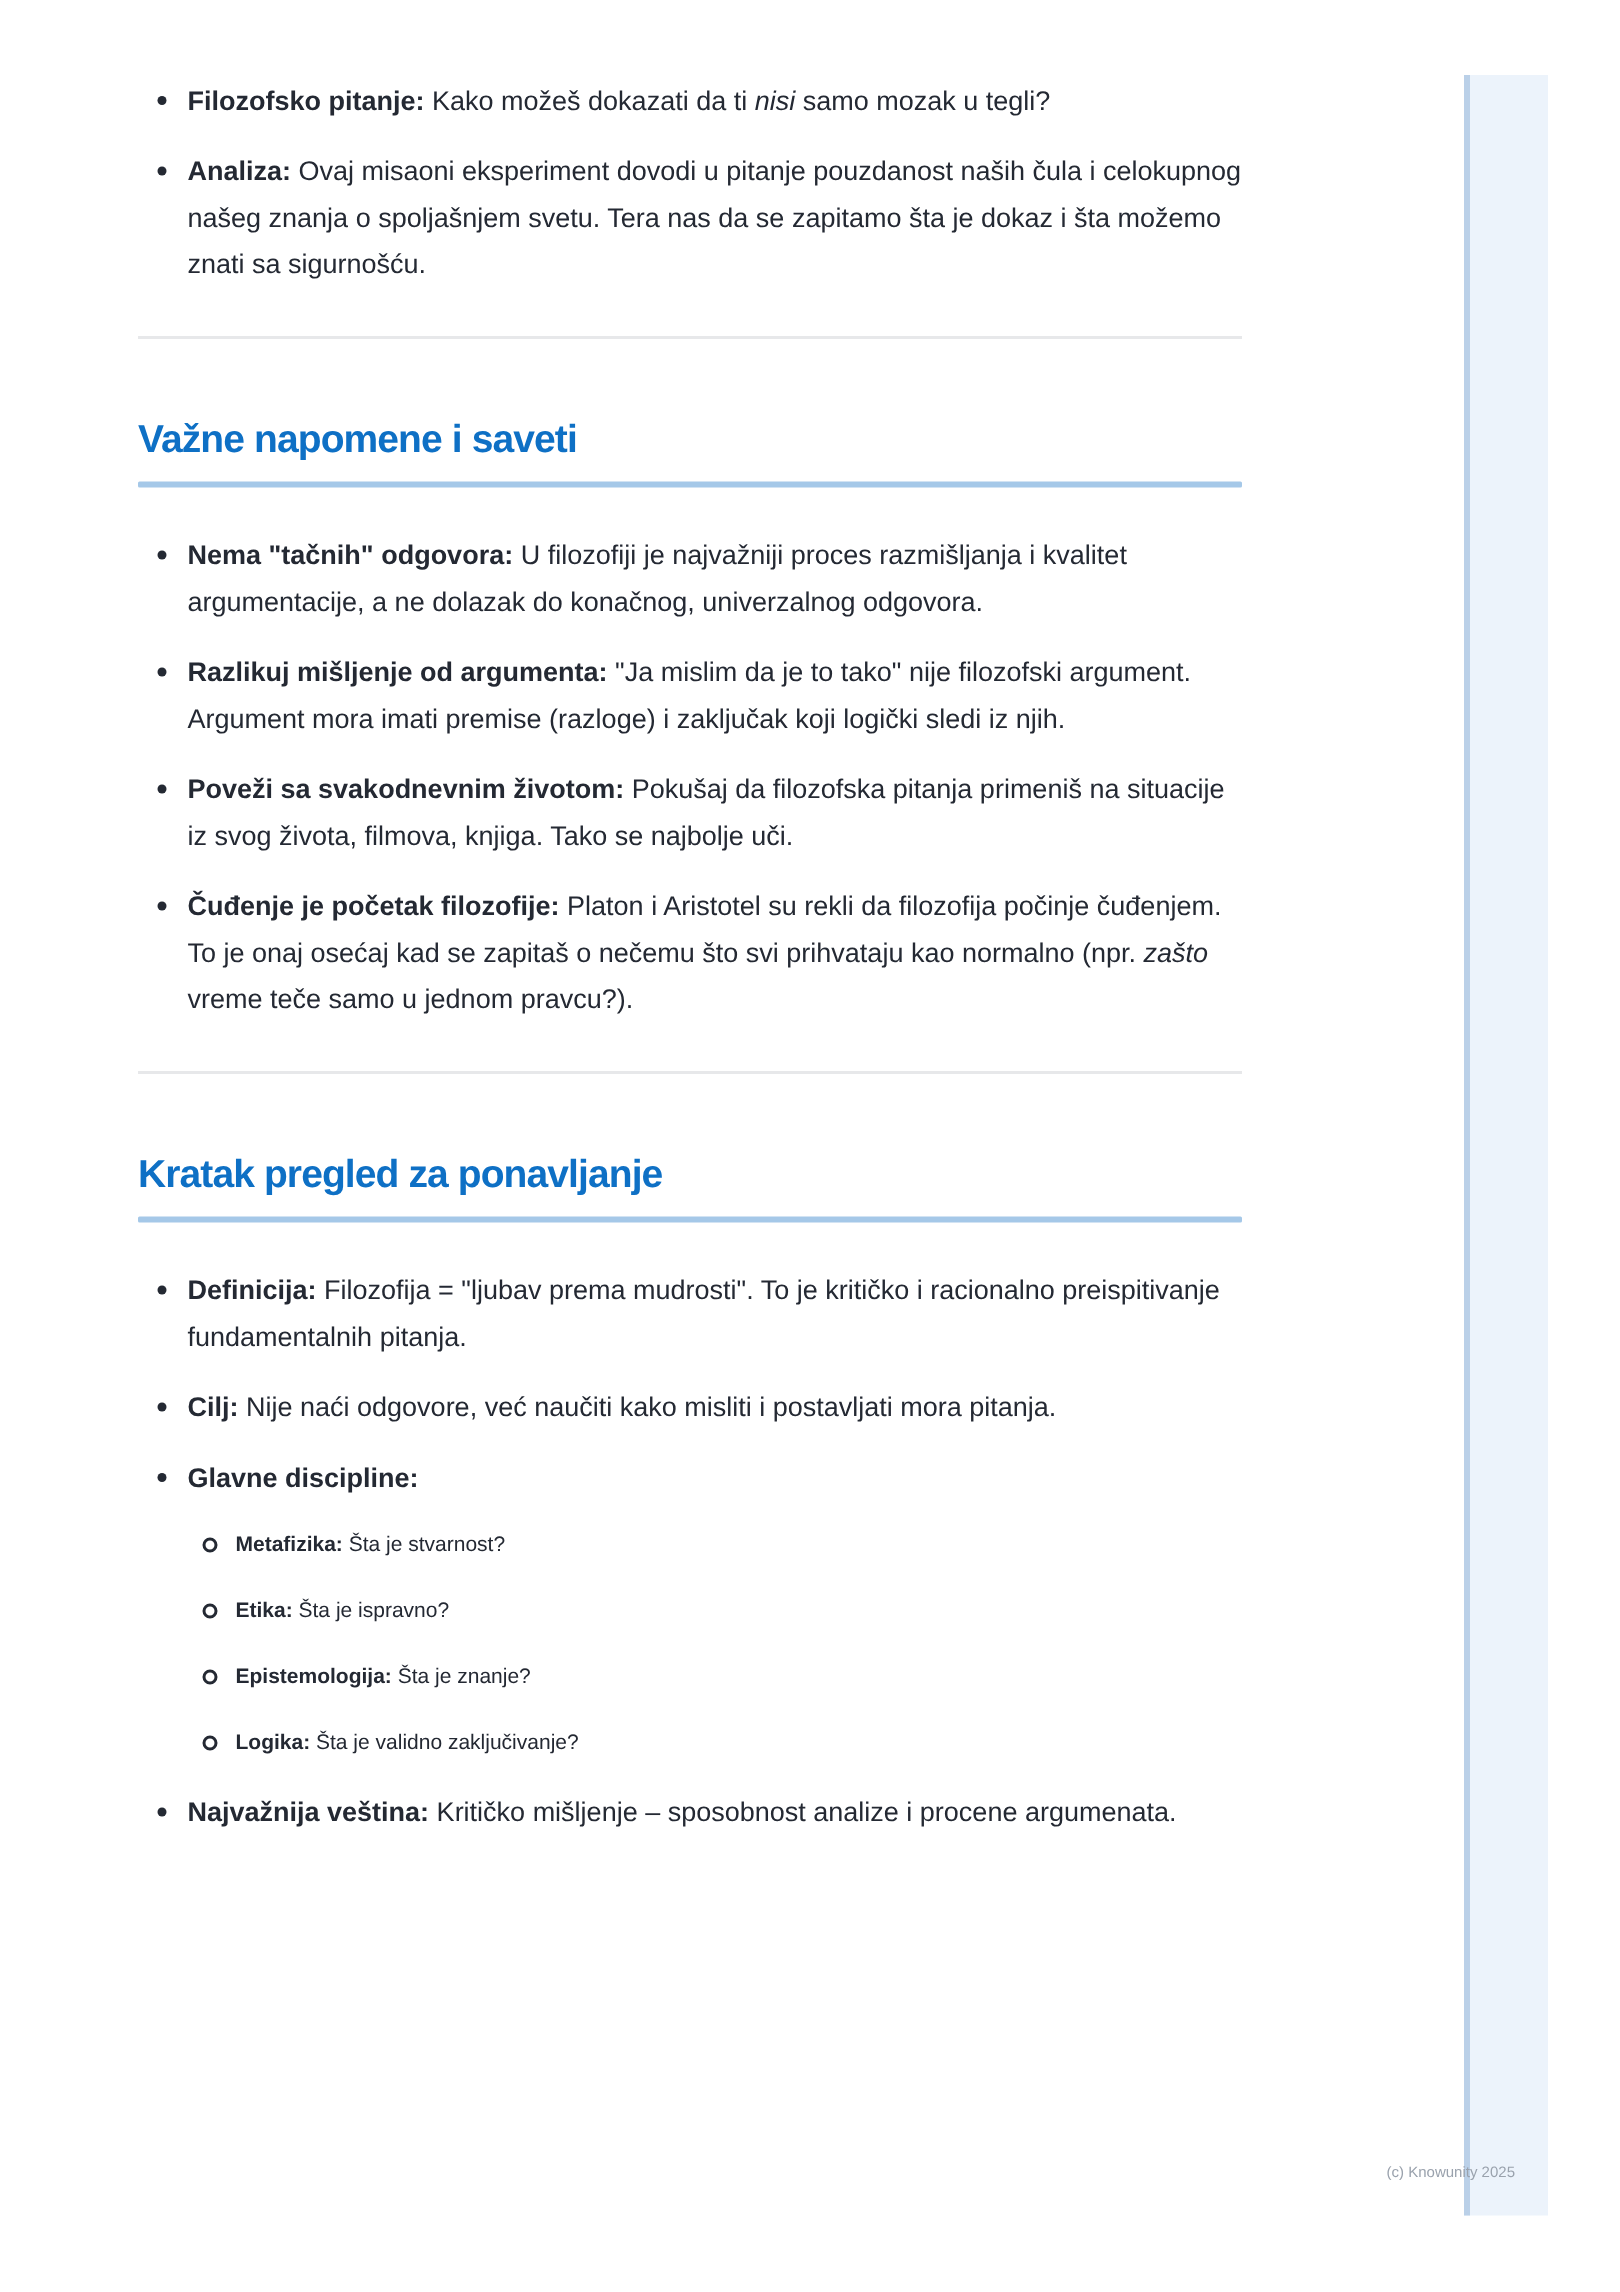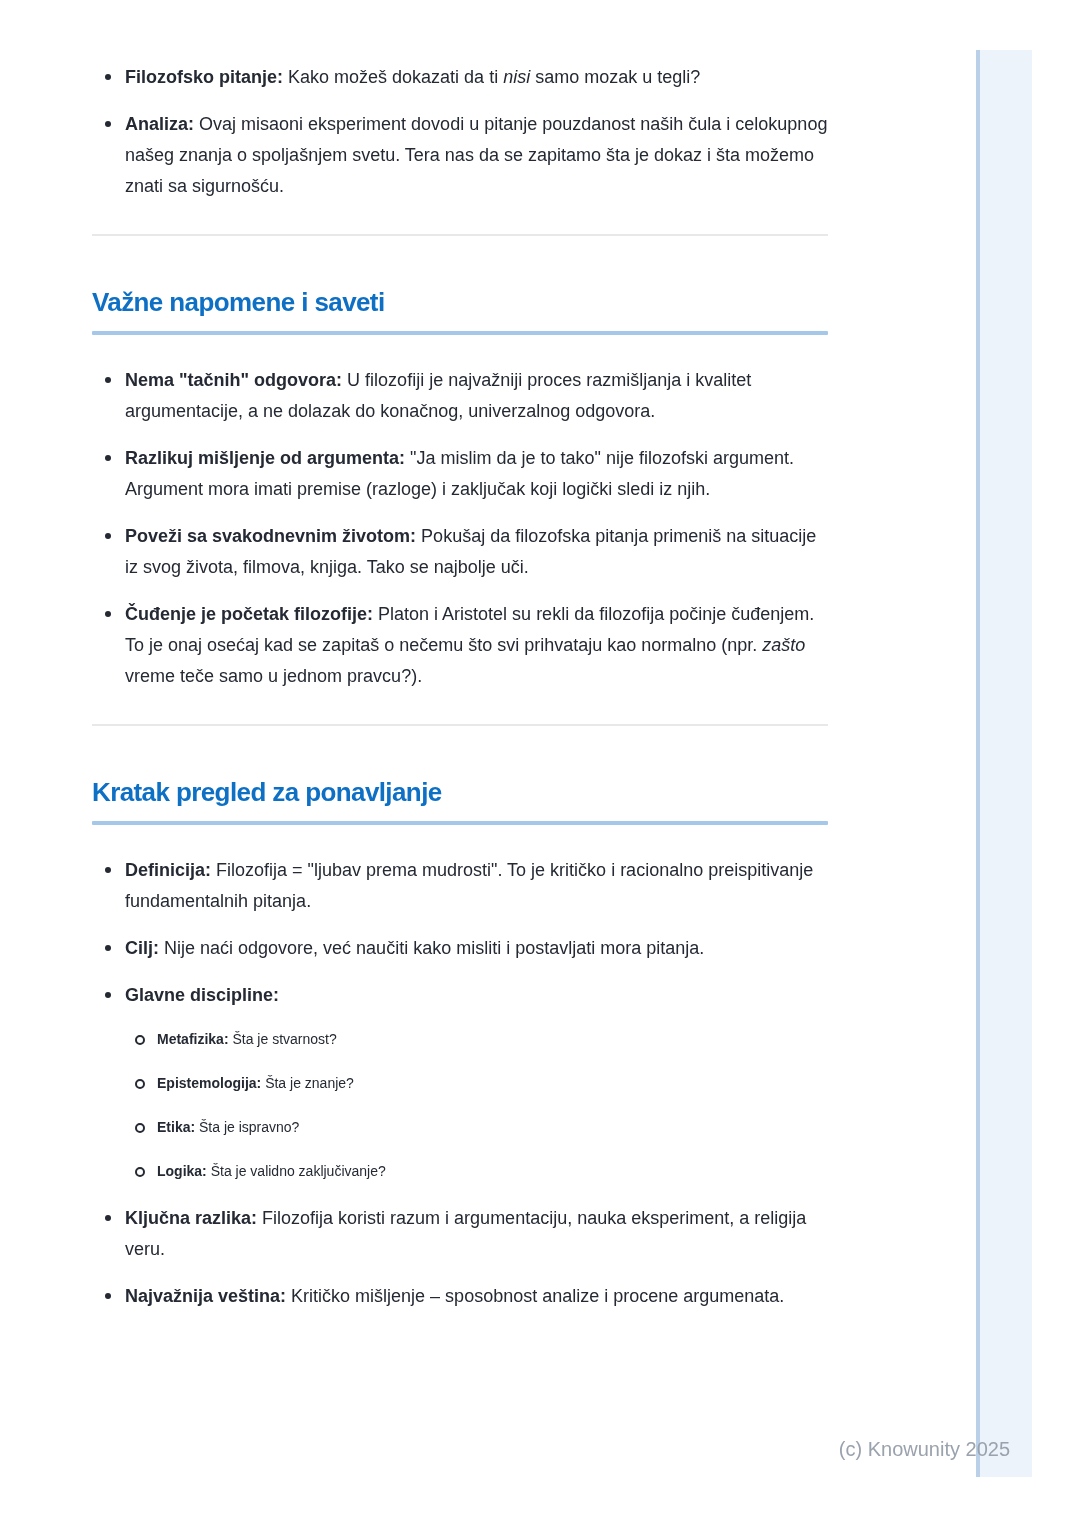--- a/index.html
+++ b/index.html
@@ -17,21 +17,21 @@
     background:#ffffff;
     font-family:"Liberation Sans",sans-serif;
     color:var(--body-text);
   }
   .page-content{
     position:absolute;left:92px;top:50px;width:736px;
   }
   
   ul.l1{list-style:none;margin:0;padding:0;}
   ul.l1>li{
-    position:relative;padding-left:33px;margin:12px 0 16px 0;
+    position:relative;padding-left:33px;margin:2px 0 16px 0;
     font-size:18px;line-height:31px;
   }
   ul.l1>li::before{
     content:"";position:absolute;left:13px;top:12px;
     width:6px;height:6px;border-radius:50%;background:var(--body-text);
   }
   ul.l1>li:last-child{margin-bottom:0;}
   
   ul.l2{list-style:none;margin:13px 0 0 0;padding:0;}
   ul.l2>li{
@@ -62,21 +62,21 @@
     margin:9px 0 30px 0;border-radius:1px;
   }
   .side-strip{
     position:absolute;left:976px;top:50px;width:52px;height:1427px;
     background:var(--strip-fill);
     border-left:4px solid var(--strip-border);
     z-index:1;
   }
   .copyright-footer{
     position:absolute;top:1440px;right:70px;z-index:2;
-    font-size:20px;line-height:18px;color:var(--footer-gray);
+    font-size:10px;line-height:18px;color:var(--footer-gray);
     white-space:nowrap;
   }
 </style>
 </head>
 <body>
 
 <div class="page-content">
     <ul class="l1">
       <li><span class="b">Filozofsko pitanje: </span><span>Kako možeš dokazati da ti </span><span class="i">nisi</span><span> samo mozak u tegli?</span></li>
       <li><span class="b">Analiza: </span><span>Ovaj misaoni eksperiment dovodi u pitanje pouzdanost naših čula i celokupnog našeg znanja o spoljašnjem svetu. Tera nas da se zapitamo šta je dokaz i šta možemo znati sa sigurnošću.</span></li>
@@ -91,24 +91,23 @@
       <li><span class="b">Čuđenje je početak filozofije: </span><span>Platon i Aristotel su rekli da filozofija počinje čuđenjem. To je onaj osećaj kad se zapitaš o nečemu što svi prihvataju kao normalno (npr. </span><span class="i">zašto</span><span> vreme teče samo u jednom pravcu?).</span></li>
     </ul>
     <div class="divider"></div>
     <h2>Kratak pregled za ponavljanje</h2>
     <div class="heading-underline"></div>
     <ul class="l1">
       <li><span class="b">Definicija: </span><span>Filozofija = "ljubav prema mudrosti". To je kritičko i racionalno preispitivanje fundamentalnih pitanja.</span></li>
       <li><span class="b">Cilj: </span><span>Nije naći odgovore, već naučiti kako misliti i postavljati mora pitanja.</span></li>
       <li><span class="b">Glavne discipline:</span><ul class="l2">
           <li><span class="b">Metafizika: </span><span>Šta je stvarnost?</span></li>
+          <li><span class="b">Etika: </span><span>Šta je ispravno?</span></li>
           <li><span class="b">Epistemologija: </span><span>Šta je znanje?</span></li>
-          <li><span class="b">Etika: </span><span>Šta je ispravno?</span></li>
           <li><span class="b">Logika: </span><span>Šta je validno zaključivanje?</span></li>
         </ul></li>
-      <li><span class="b">Ključna razlika: </span><span>Filozofija koristi razum i argumentaciju, nauka eksperiment, a religija veru.</span></li>
       <li><span class="b">Najvažnija veština: </span><span>Kritičko mišljenje – sposobnost analize i procene argumenata.</span></li>
     </ul>
   </div>
 
 <div class="side-strip"></div>
 
 <div class="copyright-footer">(c) Knowunity 2025</div>
 
 </body></html>

